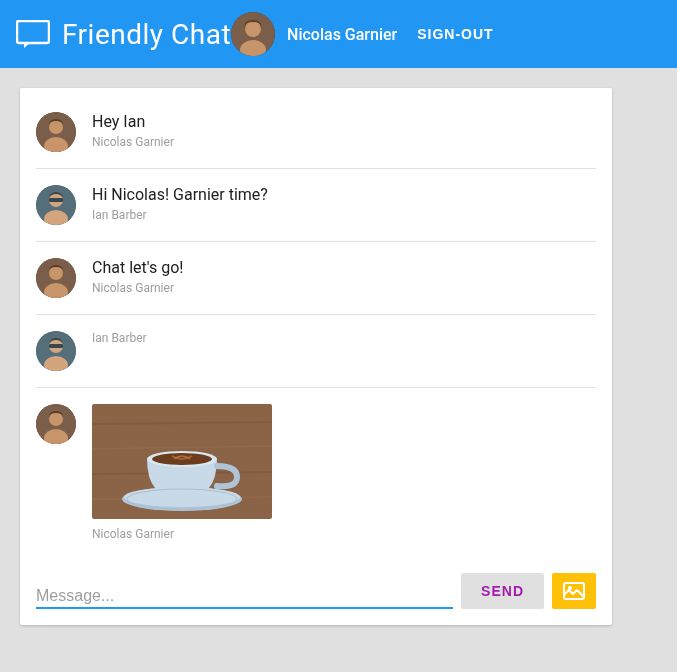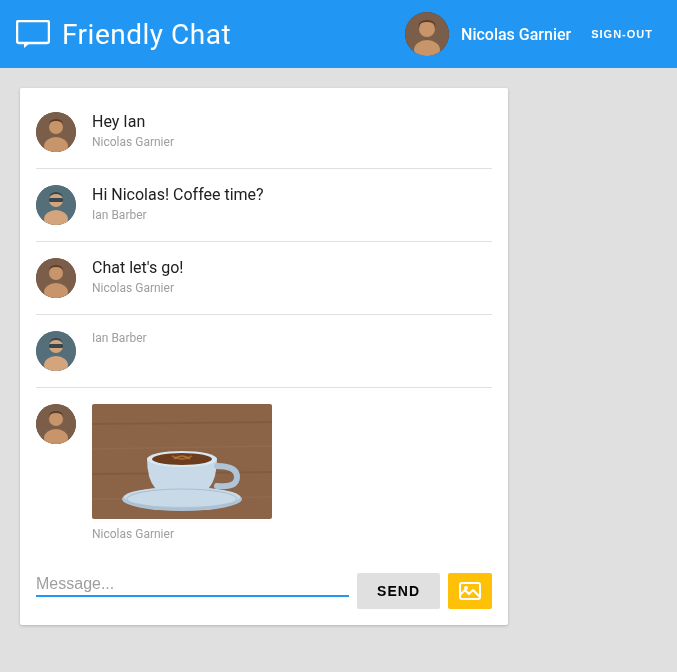--- a/index.html
+++ b/index.html
@@ -10,21 +10,20 @@
       min-height: 672px;
     }
 
     
     .header {
       background: #2196F3;
       height: 68px;
       display: flex;
       align-items: center;
       padding: 0 16px;
-      justify-content: space-between;
     }
     .header-left {
       display: flex;
       align-items: center;
       gap: 12px;
     }
     .header-logo-icon {
       width: 34px;
       height: 28px;
     }
@@ -53,40 +52,40 @@
       width: 44px;
       height: 44px;
     }
     .user-name {
       color: white;
       font-size: 16px;
       font-weight: 500;
     }
     .sign-out-btn {
       color: white;
-      font-size: 11px;
+      font-size: 14px;
       font-weight: 700;
       letter-spacing: 1px;
       background: none;
       border: none;
       cursor: pointer;
       padding: 4px 8px;
     }
 
     
     .main-container {
       padding: 20px;
       display: flex;
       justify-content: flex-start;
     }
 
     
     .chat-card {
       background: white;
-      width: 488px;
+      width: 592px;
       border-radius: 2px;
       box-shadow: 0 1px 3px rgba(0,0,0,0.2);
       display: flex;
       flex-direction: column;
     }
 
     
     .messages-list {
       flex: 1;
       padding: 8px 16px;
@@ -160,35 +159,35 @@
       color: #212121;
       padding: 2px 0;
       background: transparent;
     }
     .message-input::placeholder {
       color: #9e9e9e;
     }
 
     .input-row {
       display: flex;
-      align-items: flex-start;
+      align-items: flex-end;
       gap: 8px;
     }
 
     .input-wrapper {
       flex: 1;
     }
 
     .send-btn {
       background: #e0e0e0;
       border: none;
       padding: 8px 20px;
       font-size: 14px;
       font-weight: 700;
-      color: #000000;
+      color: #a21caf;
       letter-spacing: 1px;
       cursor: pointer;
       height: 36px;
       border-radius: 2px;
     }
 
     .image-btn {
       background: #FFC107;
       border: none;
       width: 44px;
@@ -262,21 +261,21 @@
         <div class="msg-avatar avatar-ian">
           <svg viewBox="0 0 40 40" xmlns="http://www.w3.org/2000/svg">
             <circle cx="20" cy="20" r="20" fill="#546e7a"></circle>
             <circle cx="20" cy="15" r="7" fill="#d4a57c"></circle>
             <ellipse cx="20" cy="34" rx="12" ry="9" fill="#d4a57c"></ellipse>
             <path d="M13 13 Q14 7 20 7 Q26 7 27 13 Q25 9 20 9 Q15 9 13 13Z" fill="#37474f"></path>
             <rect x="13" y="13" width="14" height="4" rx="1" fill="#37474f"></rect>
           </svg>
         </div>
         <div class="msg-content">
-          <span class="msg-text">Hi Nicolas! Coffee time?</span>
+          <span class="msg-text">Hi Nicolas! Garnier time?</span>
           <span class="msg-sender">Ian Barber</span>
         </div>
       </div>
 
       <div class="message-item">
         <div class="msg-avatar avatar-nicolas">
           <svg viewBox="0 0 40 40" xmlns="http://www.w3.org/2000/svg">
             <circle cx="20" cy="20" r="20" fill="#7b5e4a"></circle>
             <circle cx="20" cy="15" r="7" fill="#c8956a"></circle>
             <ellipse cx="20" cy="34" rx="12" ry="9" fill="#c8956a"></ellipse>

